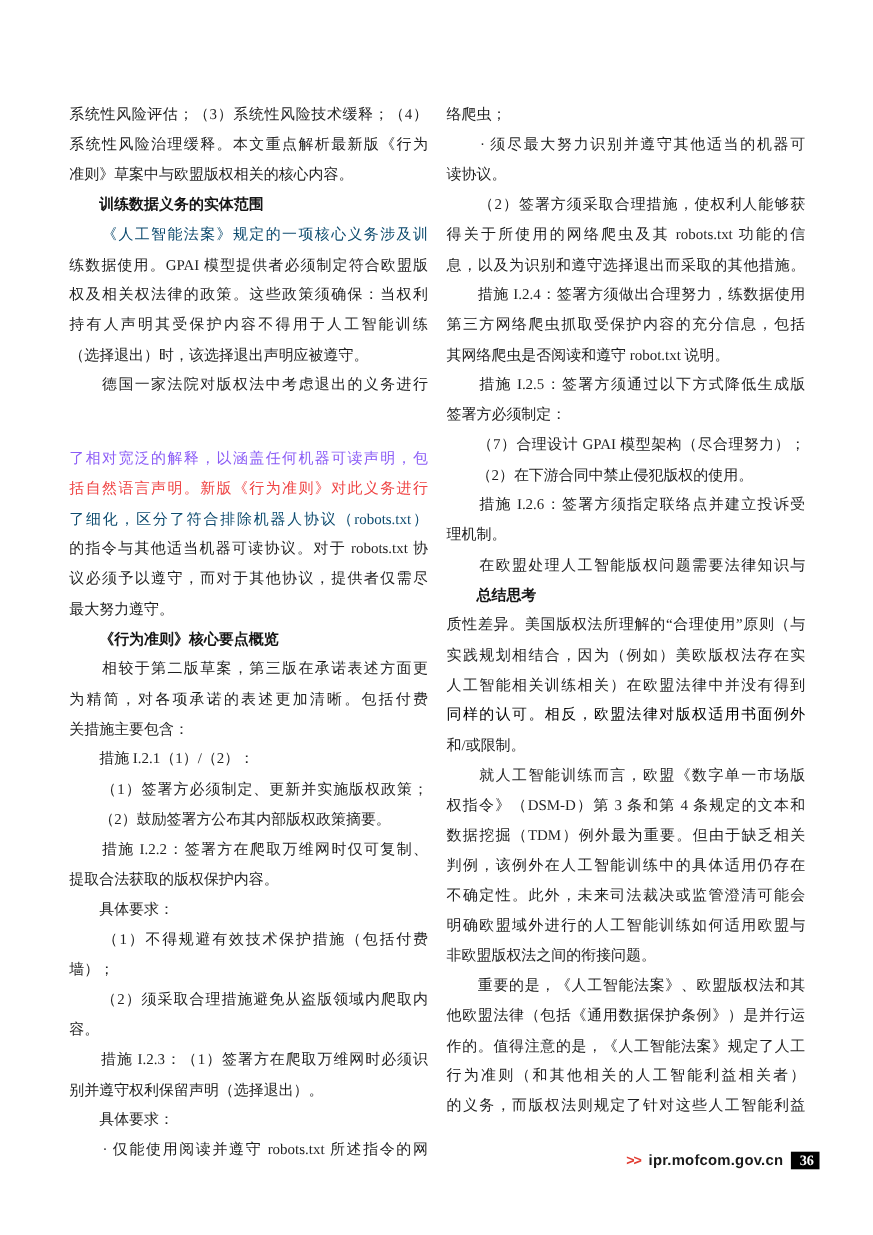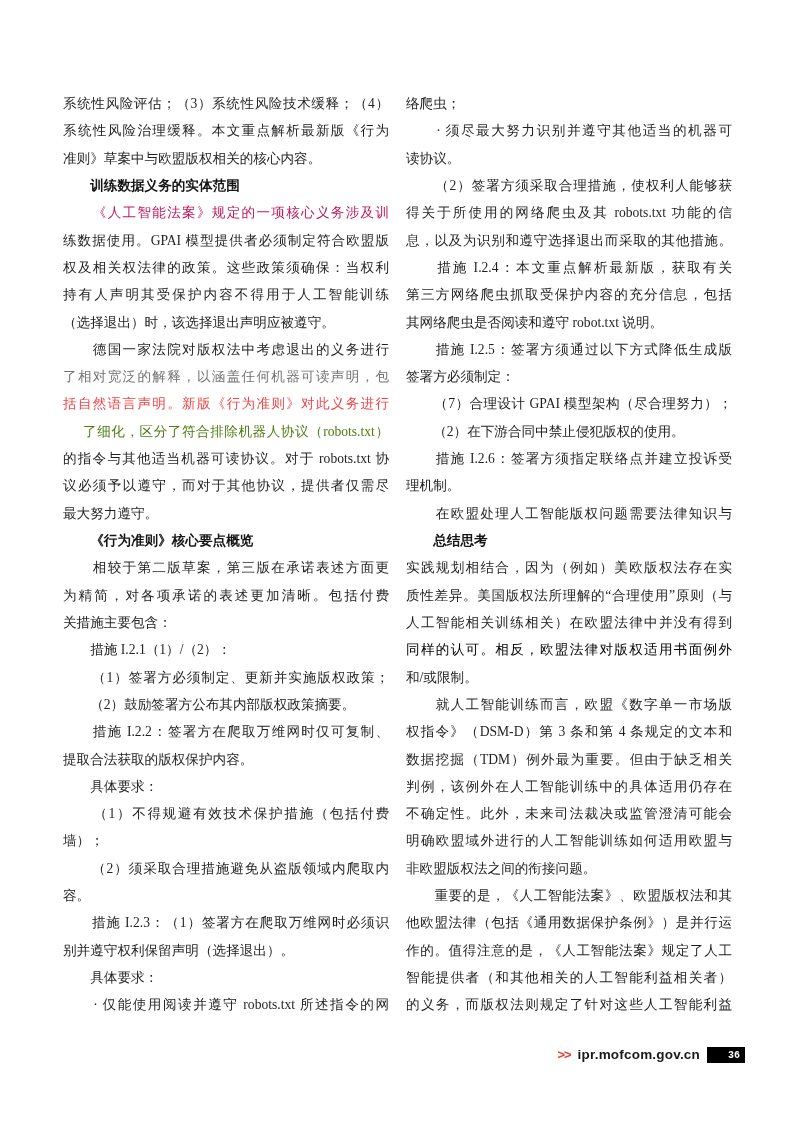--- a/index.html
+++ b/index.html
@@ -61,51 +61,51 @@
     line-height: 18px;
   }
   .site {
     font-family: "Liberation Sans", "DejaVu Sans", sans-serif;
     font-weight: 700;
     font-size: 13.5px;
     letter-spacing: 0.2px;
     line-height: 18px;
   }
   .pagebox {
-    width: 38px;
+    width: 26px;
     height: 16px;
     display: flex;
     align-items: center;
     justify-content: flex-end;
     padding-right: 5px;
     box-sizing: border-box;
-    font-family: Liberation Mono, monospace;
+    font-family: Liberation Serif, serif;
     font-weight: 700;
-    font-size: 10px;
+    font-size: 13px;
   }
 </style>
 </head>
 <body>
 
 <div class="page">
 
   <div class="col col-left" id="col-left">
       <div class="line body" style="color: rgb(31, 31, 31);">系统性风险评估；（3）系统性风险技术缓释；（4）</div>
       <div class="line body" style="color: rgb(31, 31, 31);">系统性风险治理缓释。本文重点解析最新版《行为</div>
       <div class="line end" style="color: rgb(31, 31, 31);">准则》草案中与欧盟版权相关的核心内容。</div>
       <div class="line head">　　训练数据义务的实体范围</div>
-      <div class="line body" style="color: #be185d;">　　《人工智能法案》规定的一项核心义务涉及训</div>
+      <div class="line body" style="color: #0c4a6e;">　　《人工智能法案》规定的一项核心义务涉及训</div>
       <div class="line body" style="color: rgb(31, 31, 31);">练数据使用。GPAI 模型提供者必须制定符合欧盟版</div>
       <div class="line body" style="color: rgb(31, 31, 31);">权及相关权法律的政策。这些政策须确保：当权利</div>
       <div class="line body" style="color: rgb(31, 31, 31);">持有人声明其受保护内容不得用于人工智能训练</div>
       <div class="line end" style="color: rgb(31, 31, 31);">（选择退出）时，该选择退出声明应被遵守。</div>
       <div class="line body" style="color: rgb(31, 31, 31);">　　德国一家法院对版权法中考虑退出的义务进行</div>
-      <div class="line body" style="color: #737373;">了相对宽泛的解释，以涵盖任何机器可读声明，包</div>
+      <div class="line body" style="color: #8b5cf6; margin-top: 40px;">了相对宽泛的解释，以涵盖任何机器可读声明，包</div>
       <div class="line body" style="color: #ef4444;">括自然语言声明。新版《行为准则》对此义务进行</div>
-      <div class="line body" style="color: #4d7c0f; margin-left: 20px;">了细化，区分了符合排除机器人协议（robots.txt）</div>
+      <div class="line body" style="color: #0c4a6e;">了细化，区分了符合排除机器人协议（robots.txt）</div>
       <div class="line body" style="color: rgb(31, 31, 31);">的指令与其他适当机器可读协议。对于 robots.txt 协</div>
       <div class="line body" style="color: rgb(31, 31, 31);">议必须予以遵守，而对于其他协议，提供者仅需尽</div>
       <div class="line end" style="color: rgb(31, 31, 31);">最大努力遵守。</div>
       <div class="line head">　　《行为准则》核心要点概览</div>
       <div class="line body" style="color: rgb(31, 31, 31);">　　相较于第二版草案，第三版在承诺表述方面更</div>
       <div class="line body" style="color: rgb(31, 31, 31);">为精简，对各项承诺的表述更加清晰。包括付费</div>
       <div class="line end" style="color: rgb(31, 31, 31);">关措施主要包含：</div>
       <div class="line end" style="color: rgb(31, 31, 31);">　　措施 I.2.1（1）/（2）：</div>
       <div class="line body" style="color: rgb(31, 31, 31);">　　（1）签署方必须制定、更新并实施版权政策；</div>
       <div class="line end" style="color: rgb(31, 31, 31);">　　（2）鼓励签署方公布其内部版权政策摘要。</div>
@@ -122,47 +122,47 @@
       <div class="line body" style="color: rgb(31, 31, 31);">　　· 仅能使用阅读并遵守 robots.txt 所述指令的网</div>
     </div>
 
   <div class="col col-right" id="col-right">
       <div class="line end" style="color: rgb(31, 31, 31);">络爬虫；</div>
       <div class="line body" style="color: rgb(31, 31, 31);">　　· 须尽最大努力识别并遵守其他适当的机器可</div>
       <div class="line end" style="color: rgb(31, 31, 31);">读协议。</div>
       <div class="line body" style="color: rgb(31, 31, 31);">　　（2）签署方须采取合理措施，使权利人能够获</div>
       <div class="line body" style="color: rgb(31, 31, 31);">得关于所使用的网络爬虫及其 robots.txt 功能的信</div>
       <div class="line body" style="color: rgb(31, 31, 31);">息，以及为识别和遵守选择退出而采取的其他措施。</div>
-      <div class="line body" style="color: rgb(31, 31, 31);">　　措施 I.2.4：本文重点解析最新版，获取有关</div>
+      <div class="line body" style="color: rgb(31, 31, 31);">　　措施 I.2.4：签署方须做出合理努力，练数据使用</div>
       <div class="line body" style="color: rgb(31, 31, 31);">第三方网络爬虫抓取受保护内容的充分信息，包括</div>
       <div class="line end" style="color: rgb(31, 31, 31);">其网络爬虫是否阅读和遵守 robot.txt 说明。</div>
       <div class="line body" style="color: rgb(31, 31, 31);">　　措施 I.2.5：签署方须通过以下方式降低生成版</div>
       <div class="line end" style="color: rgb(31, 31, 31);">签署方必须制定：</div>
       <div class="line body" style="color: rgb(31, 31, 31);">　　（7）合理设计 GPAI 模型架构（尽合理努力）；</div>
       <div class="line end" style="color: rgb(31, 31, 31);">　　（2）在下游合同中禁止侵犯版权的使用。</div>
       <div class="line body" style="color: rgb(31, 31, 31);">　　措施 I.2.6：签署方须指定联络点并建立投诉受</div>
       <div class="line end" style="color: rgb(31, 31, 31);">理机制。</div>
       <div class="line body" style="color: rgb(31, 31, 31);">　　在欧盟处理人工智能版权问题需要法律知识与</div>
       <div class="line head">　　总结思考</div>
+      <div class="line body" style="color: rgb(31, 31, 31);">质性差异。美国版权法所理解的“合理使用”原则（与</div>
       <div class="line body" style="color: rgb(31, 31, 31);">实践规划相结合，因为（例如）美欧版权法存在实</div>
-      <div class="line body" style="color: rgb(31, 31, 31);">质性差异。美国版权法所理解的“合理使用”原则（与</div>
       <div class="line body" style="color: rgb(31, 31, 31);">人工智能相关训练相关）在欧盟法律中并没有得到</div>
       <div class="line body" style="color: #000000;">同样的认可。相反，欧盟法律对版权适用书面例外</div>
       <div class="line end" style="color: rgb(31, 31, 31);">和/或限制。</div>
       <div class="line body" style="color: rgb(31, 31, 31);">　　就人工智能训练而言，欧盟《数字单一市场版</div>
       <div class="line body" style="color: rgb(31, 31, 31);">权指令》（DSM-D）第 3 条和第 4 条规定的文本和</div>
       <div class="line body" style="color: rgb(31, 31, 31);">数据挖掘（TDM）例外最为重要。但由于缺乏相关</div>
       <div class="line body" style="color: rgb(31, 31, 31);">判例，该例外在人工智能训练中的具体适用仍存在</div>
       <div class="line body" style="color: rgb(31, 31, 31);">不确定性。此外，未来司法裁决或监管澄清可能会</div>
       <div class="line body" style="color: rgb(31, 31, 31);">明确欧盟域外进行的人工智能训练如何适用欧盟与</div>
       <div class="line end" style="color: rgb(31, 31, 31);">非欧盟版权法之间的衔接问题。</div>
       <div class="line body" style="color: rgb(31, 31, 31);">　　重要的是，《人工智能法案》、欧盟版权法和其</div>
       <div class="line body" style="color: rgb(31, 31, 31);">他欧盟法律（包括《通用数据保护条例》）是并行运</div>
       <div class="line body" style="color: rgb(31, 31, 31);">作的。值得注意的是，《人工智能法案》规定了人工</div>
-      <div class="line body" style="color: rgb(31, 31, 31);">智能提供者（和其他相关的人工智能利益相关者）</div>
+      <div class="line body" style="color: rgb(31, 31, 31);">行为准则（和其他相关的人工智能利益相关者）</div>
       <div class="line body" style="color: rgb(31, 31, 31);">的义务，而版权法则规定了针对这些人工智能利益</div>
     </div>
 
   <div class="footer">
     <span class="chev" style="color: rgb(225, 60, 49);">&gt;&gt;</span>
     <span class="site" style="color: rgb(26, 26, 26); text-align: center;">ipr.mofcom.gov.cn</span>
     <span class="pagebox" style="background: rgb(0, 0, 0); color: rgb(255, 255, 255);">
       <span>36</span>
     </span>
   </div>

